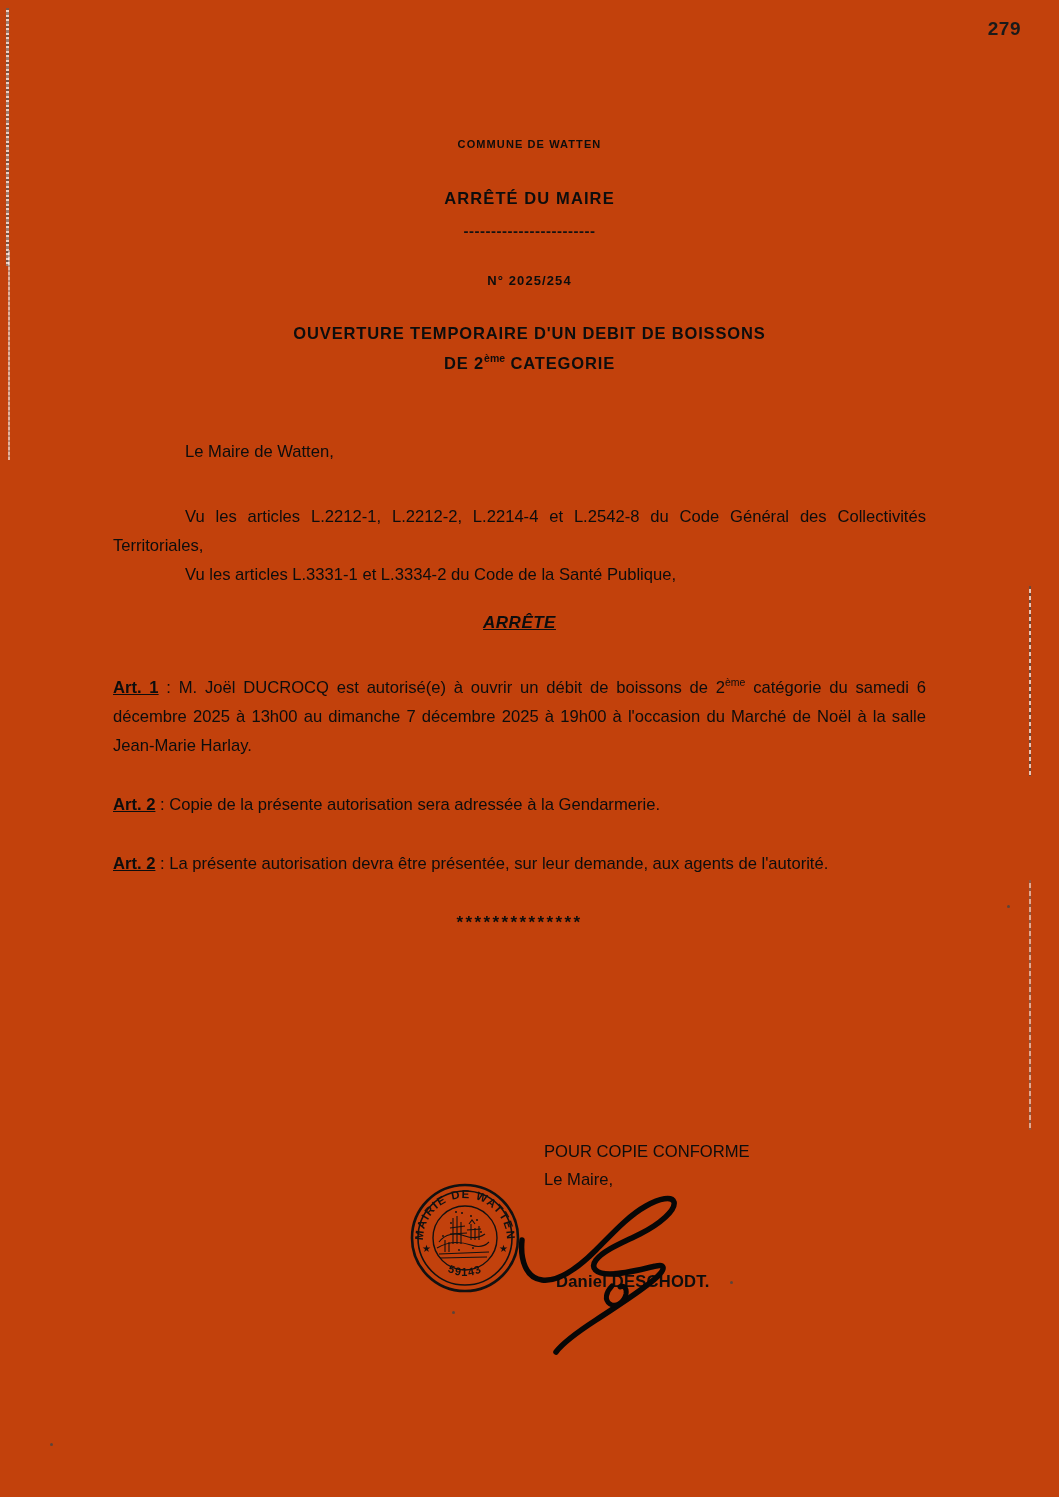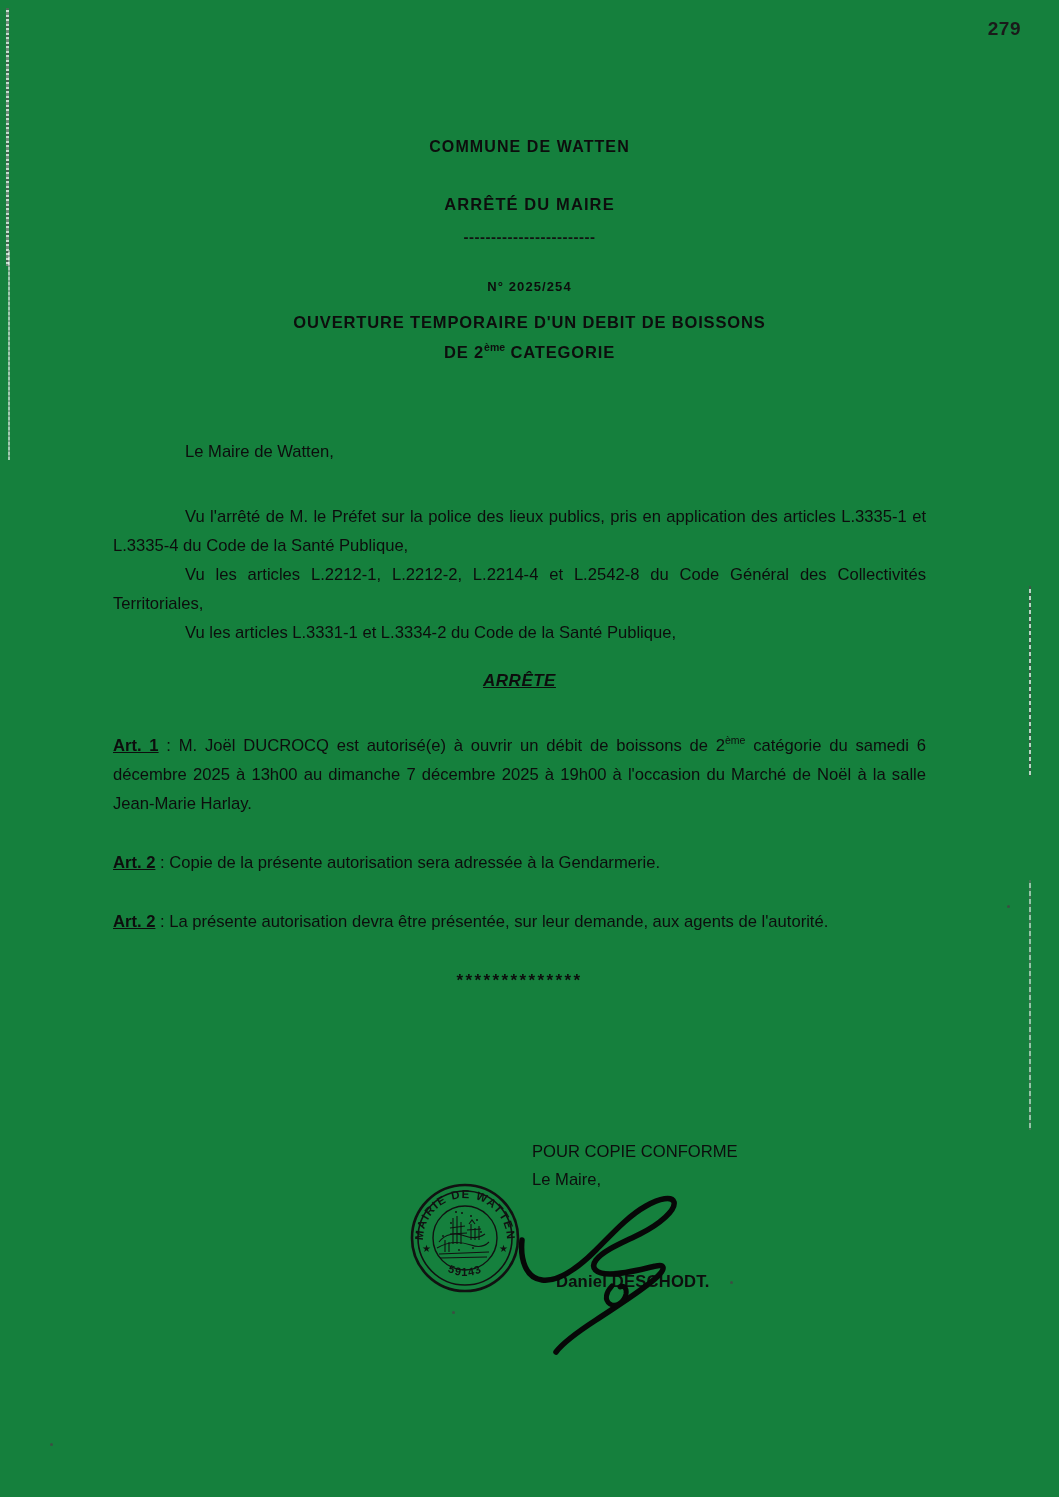--- a/index.html
+++ b/index.html
@@ -5,21 +5,21 @@
 <style>
   html, body {
     margin: 0;
     padding: 0;
     background: #ffffff;
   }
   .page {
     position: relative;
     width: 1059px;
     height: 1497px;
-    background: #15803d;
+    background: #c2410c;
     overflow: hidden;
     font-family: "Liberation Sans", sans-serif;
     color: #0d0d0d;
   }
 
   
   .scan-edge-left {
     position: absolute;
     left: 6px;
     top: 8px;
@@ -91,21 +91,21 @@
 
   
   .header {
     position: absolute;
     left: 0;
     right: 0;
     top: 138px;
     text-align: center;
   }
   .h-org {
-    font-size: 16px;
+    font-size: 11px;
     font-weight: 700;
     letter-spacing: 1.1px;
   }
   .h-type {
     margin-top: 39px;
     font-size: 16.5px;
     font-weight: 700;
     letter-spacing: 1.1px;
     text-align: center;
   }
@@ -116,21 +116,21 @@
     letter-spacing: 0.5px;
     color: #121212;
   }
   .h-num {
     margin-top: 34px;
     font-size: 13px;
     font-weight: 700;
     letter-spacing: 1.1px;
   }
   .h-title {
-    margin-top: 16px;
+    margin-top: 33px;
     font-size: 16.5px;
     font-weight: 700;
     letter-spacing: .85px;
     line-height: 25px;
   }
   .h-title sup {
     font-size: 10.5px;
     vertical-align: super;
     letter-spacing: 0;
   }
@@ -190,21 +190,21 @@
     text-align: center;
     margin-top: 2px;
     font-size: 17px;
     letter-spacing: 2.4px;
     font-weight: 700;
   }
 
   
   .sig-block {
     position: absolute;
-    left: 532px;
+    left: 544px;
     top: 1138px;
     font-size: 16.6px;
     line-height: 28px;
   }
   .sig-name {
     position: absolute;
     left: 556px;
     top: 1272px;
     font-size: 16.6px;
     font-weight: 700;
@@ -257,21 +257,20 @@
       <div>OUVERTURE TEMPORAIRE D'UN DEBIT DE BOISSONS</div>
       <div><span>DE 2</span><sup>ème</sup><span> CATEGORIE</span></div>
     </div>
   </div>
 
   <div class="body">
 
     <div class="salutation">Le Maire de Watten,</div>
 
     <div class="vu-group">
-      <p class="indent">Vu l'arrêté de M. le Préfet sur la police des lieux publics, pris en application des articles L.3335-1 et L.3335-4 du Code de la Santé Publique,</p>
       <p class="indent">Vu les articles L.2212-1, L.2212-2, L.2214-4 et L.2542-8 du Code Général des Collectivités Territoriales,</p>
       <p class="indent">Vu les articles L.3331-1 et L.3334-2 du Code de la Santé Publique,</p>
     </div>
 
     <div class="arrete-word">ARRÊTE</div>
 
     <p class="article"><span class="tag">Art. 1</span><span> : </span><span>M. Joël DUCROCQ est autorisé(e) à ouvrir un débit de boissons de 2</span><sup class="ord">ème</sup><span> catégorie du samedi 6 décembre 2025 à 13h00 au dimanche 7 décembre 2025 à 19h00 à l'occasion du Marché de Noël à la salle Jean-Marie Harlay.</span></p>
 
     <p class="article"><span class="tag">Art. 2</span><span> : </span><span>Copie de la présente autorisation sera adressée à la Gendarmerie.</span></p>
 

